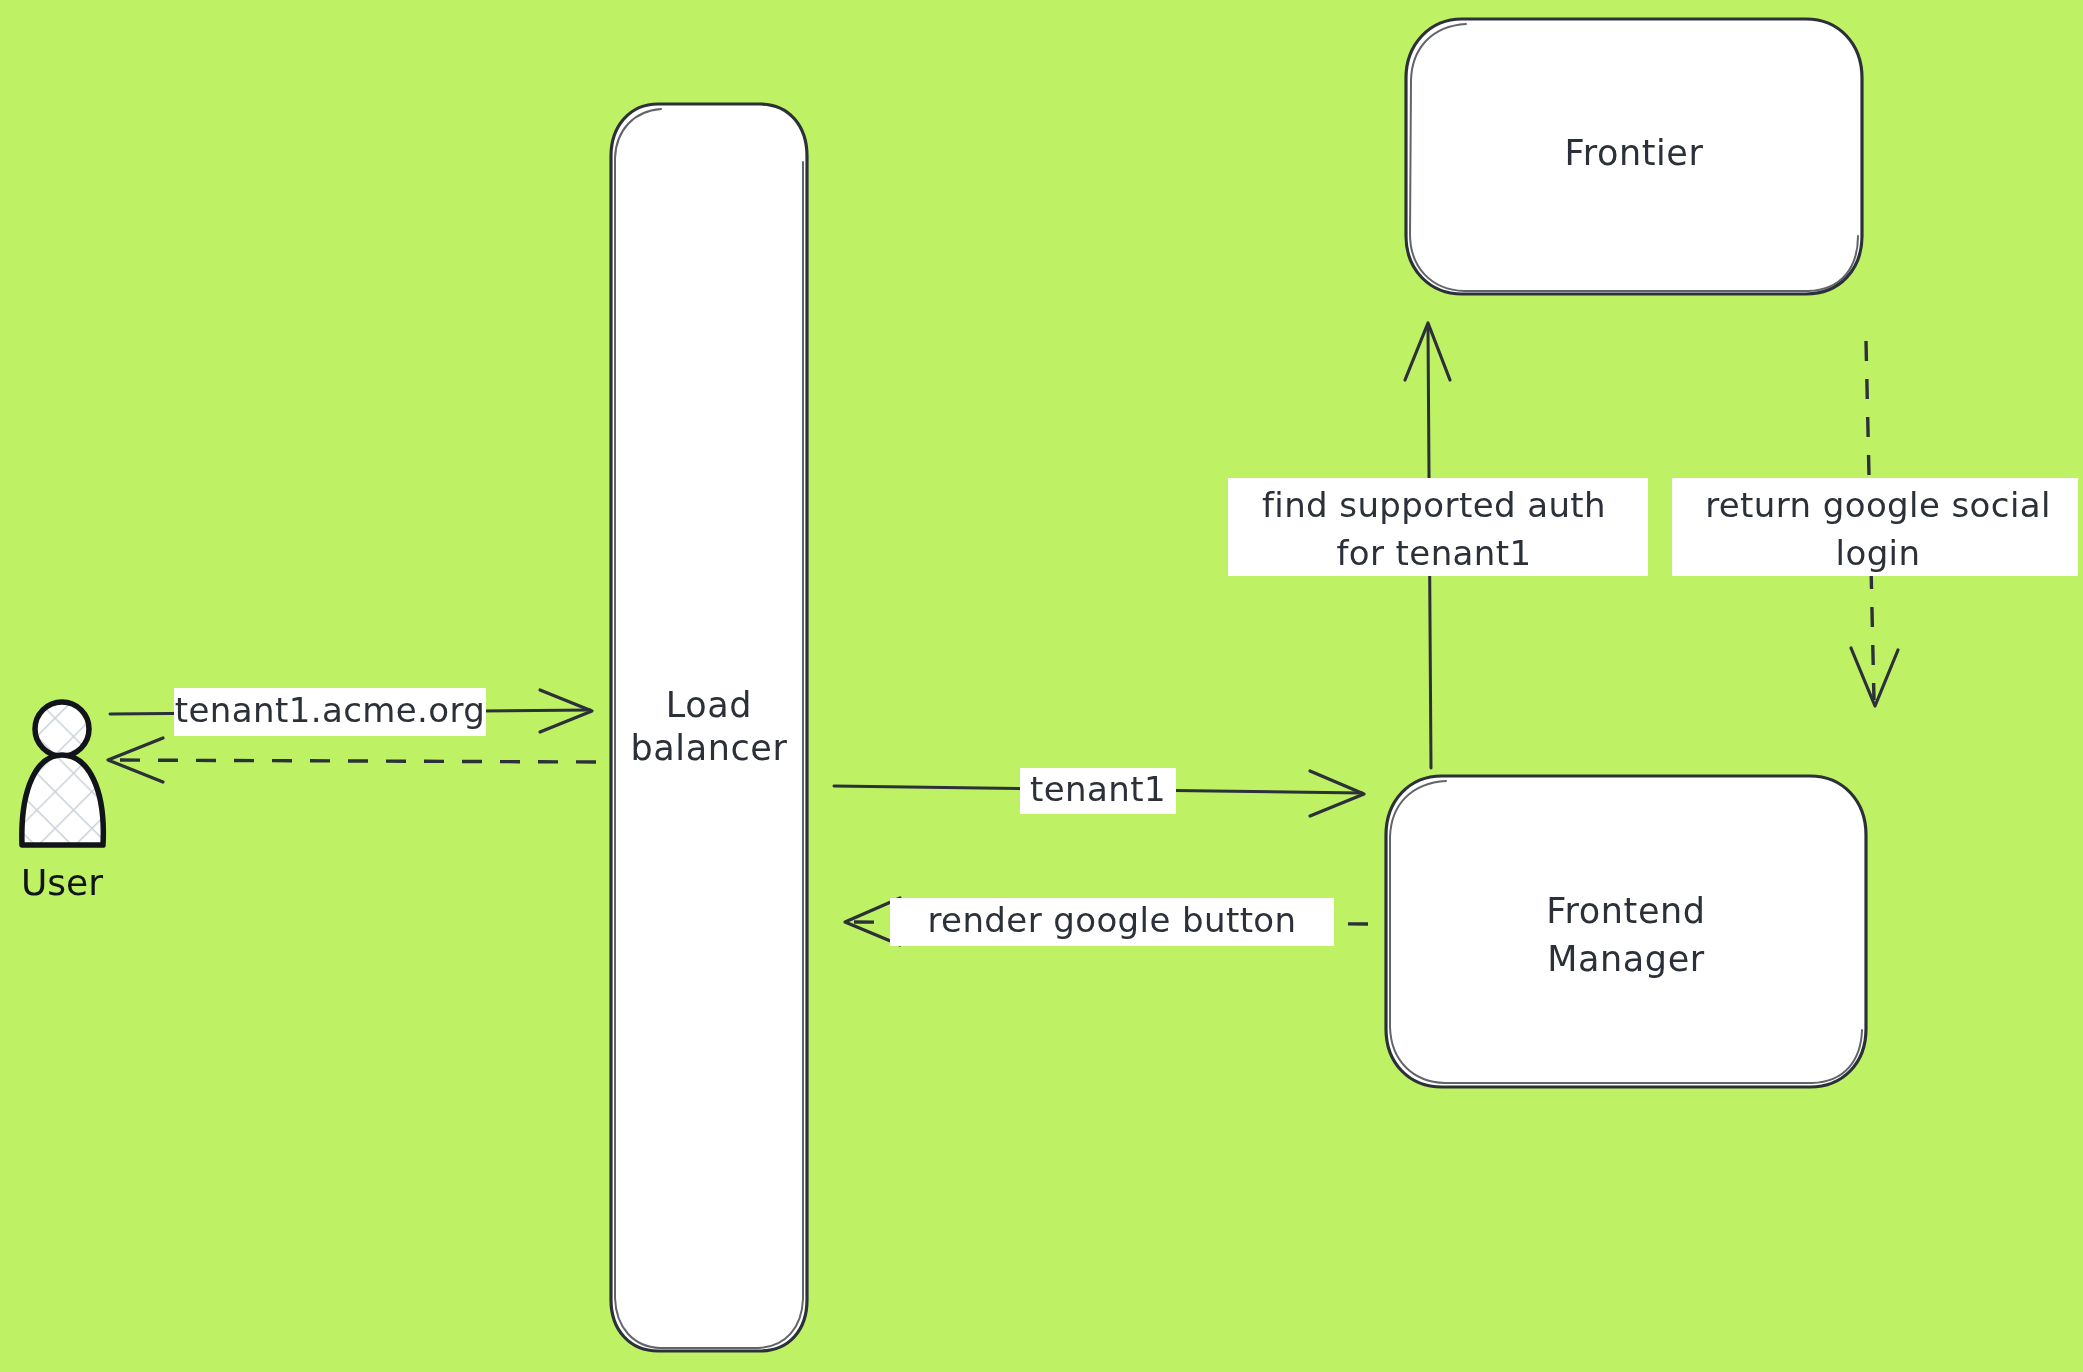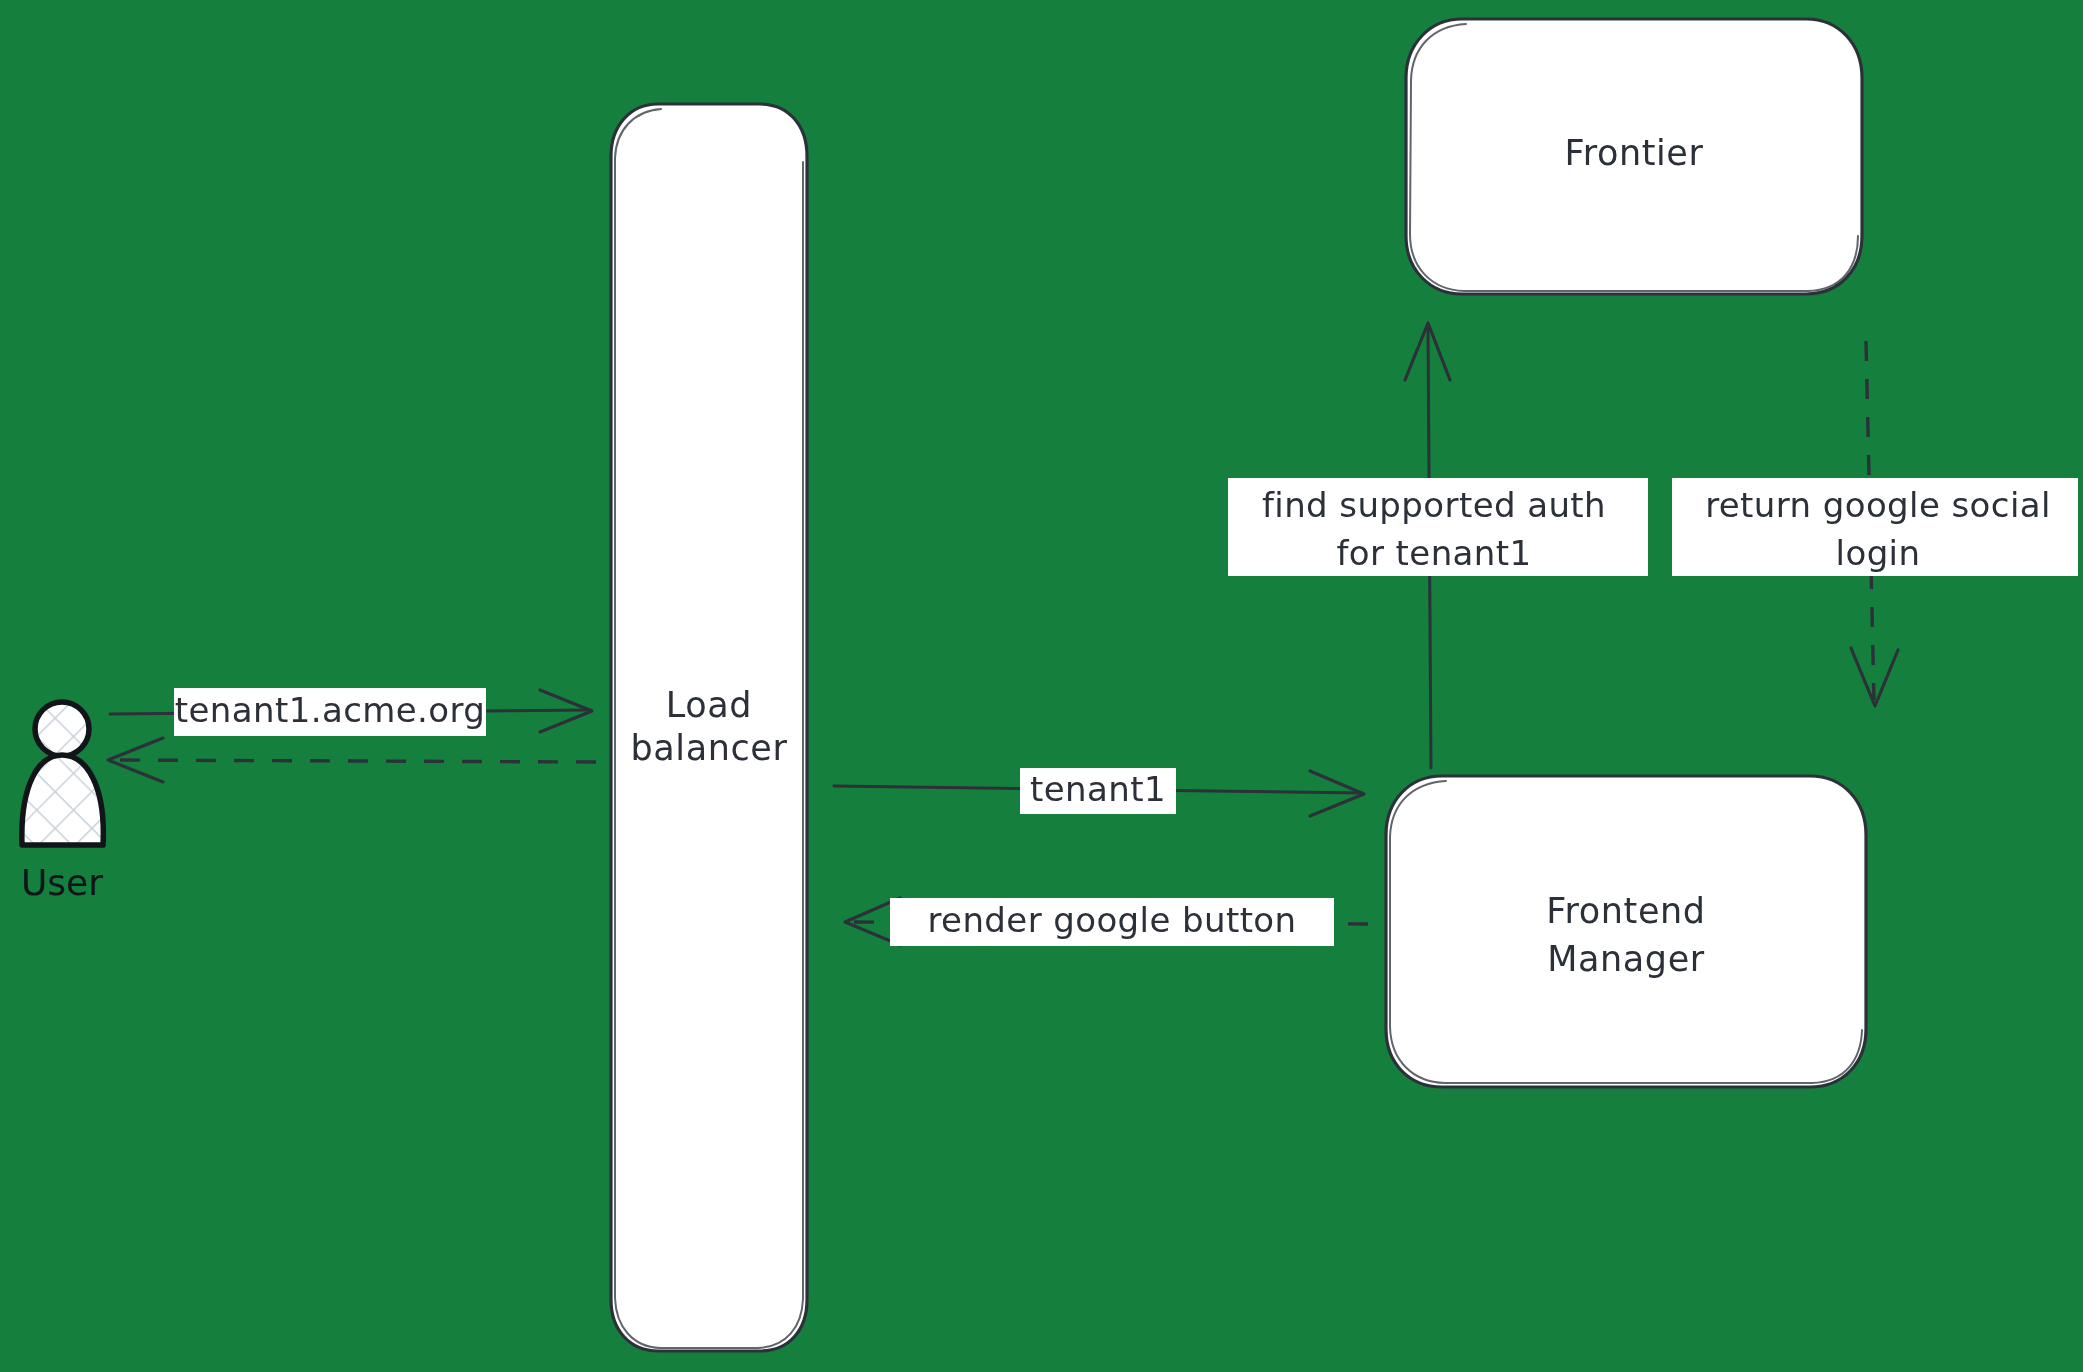--- a/index.html
+++ b/index.html
@@ -11,21 +11,21 @@
   body {
     width: 2083px;
     height: 1372px;
     overflow: hidden;
     font-family: "DejaVu Sans", sans-serif;
   }
   #diagram-root {
     position: relative;
     width: 2083px;
     height: 1372px;
-    background: #15803d;
+    background: #bef264;
   }
   svg.canvas {
     position: absolute;
     top: 0;
     left: 0;
     width: 2083px;
     height: 1372px;
     display: block;
   }
   .node-shape {

